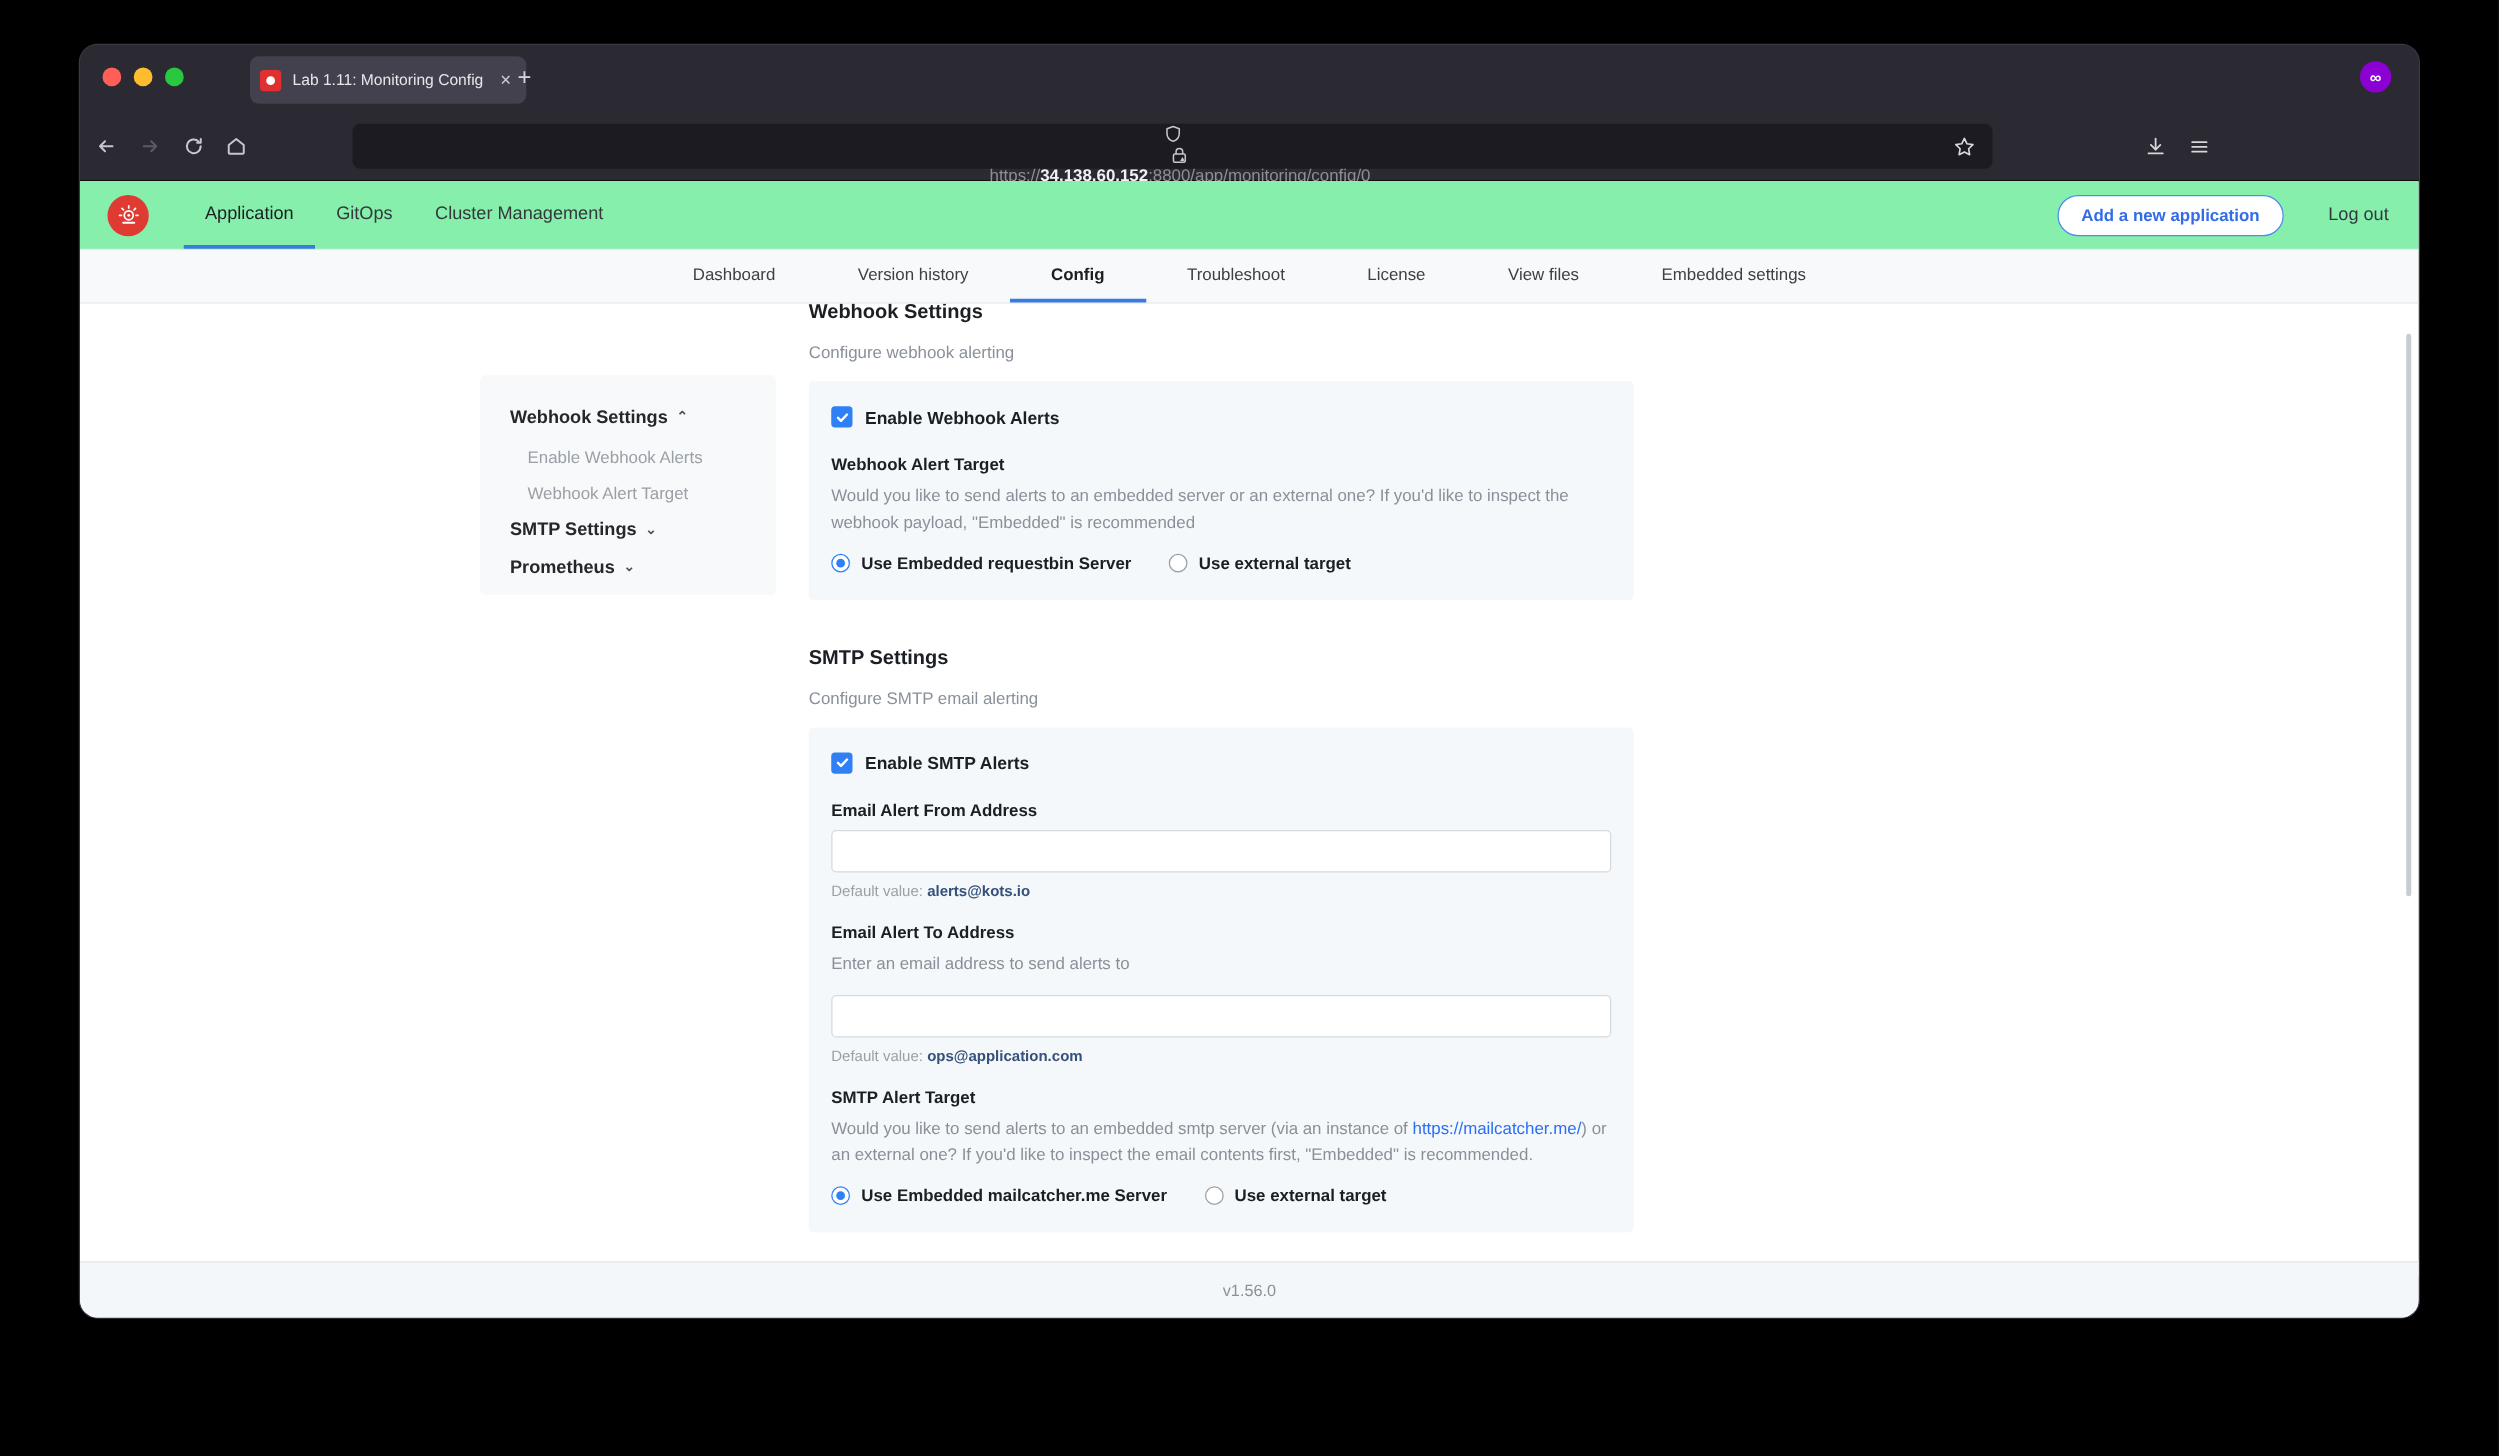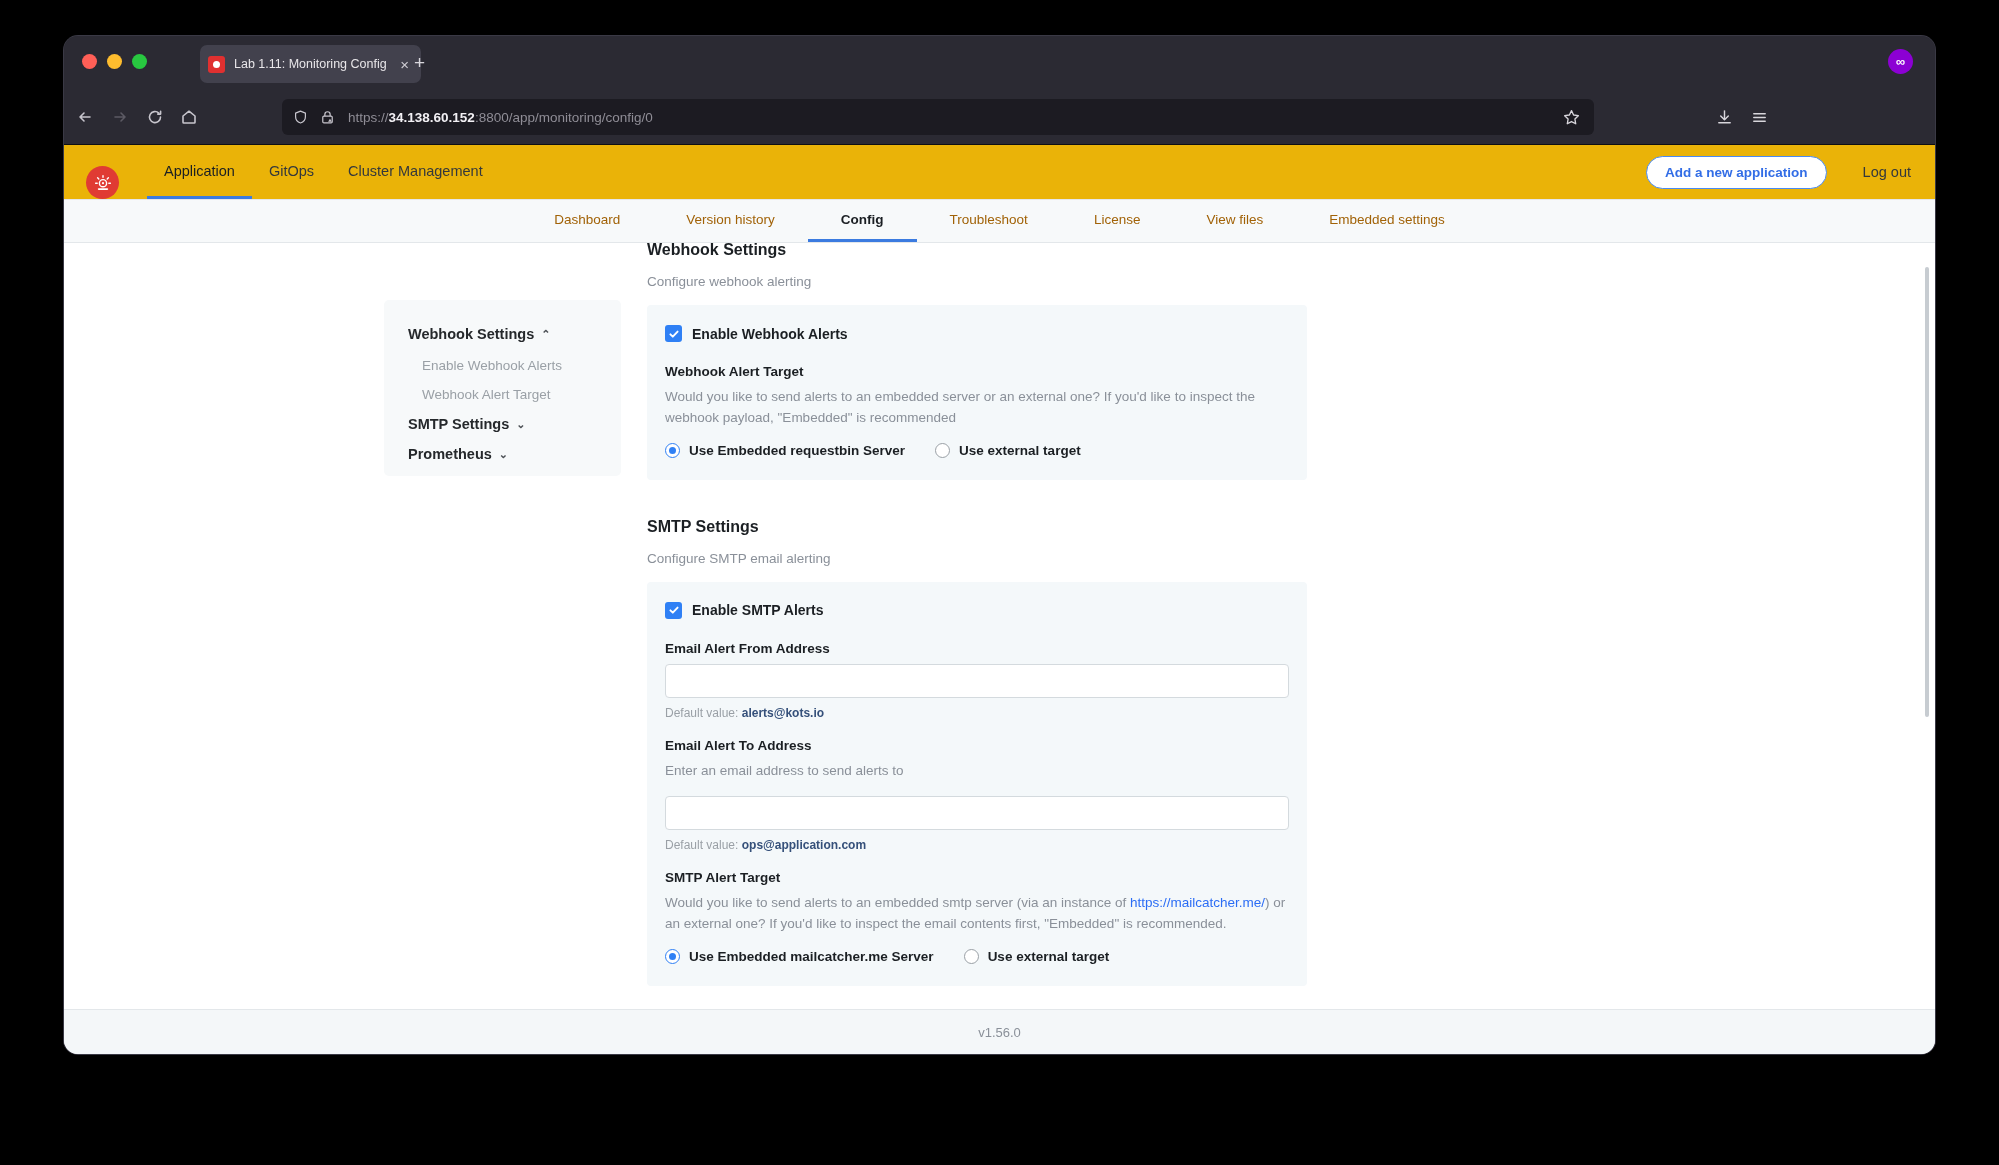--- a/index.html
+++ b/index.html
@@ -108,20 +108,21 @@
   #nav-home { left: 110px; }
 
   #url-bar {
     position: absolute; left: 218px; top: 9px;
     width: 1292px; height: 36px;
     background: #1c1b22;
     border-radius: 6px;
     display: flex; align-items: center;
     padding: 0 10px;
     cursor: text;
+    flex-direction: column;
   }
   #url-text {
     margin-left: 12px;
     font-size: 13.5px;
     color: #8f8d96;
     white-space: nowrap;
   }
   #url-text .host { color: #f2f0f4; font-weight: bold; }
   #bookmark-star {
     position: absolute; right: 12px; top: 7px;
@@ -137,23 +138,23 @@
     position: relative;
     height: 910px;
     background: #ffffff;
     overflow: hidden;
   }
 
   
   #app-header {
     position: relative;
     height: 54px;
-    background: #eab308;
+    background: #86efac;
     border-bottom: 1px solid #e5e7eb;
-    display: flex; align-items: flex-end;
+    display: flex; align-items: center;
   }
   #app-logo {
     margin-left: 22px;
     width: 33px; height: 33px; border-radius: 50%;
     background: #e03b33;
     display: flex; align-items: center; justify-content: center;
     flex: 0 0 auto;
   }
   #app-nav { display: flex; align-items: center; height: 100%; margin-left: 28px; }
   .app-nav-item {
@@ -195,21 +196,21 @@
     background: #f7f9fa;
     border-bottom: 1px solid #e3e7ea;
     display: flex; align-items: center; justify-content: center;
     gap: 0px;
   }
   .sub-nav-item {
     height: 100%;
     display: flex; align-items: center;
     padding: 0 33px;
     font-size: 13.5px;
-    color: #a16207;
+    color: #404040;
     cursor: pointer;
     border-bottom: 3px solid transparent;
     box-sizing: border-box;
   }
   .sub-nav-item.active { color: #1b1f23; font-weight: bold; border-bottom-color: #3b7be0; }
 
   
   #content-area {
     position: relative;
     height: 778px;

